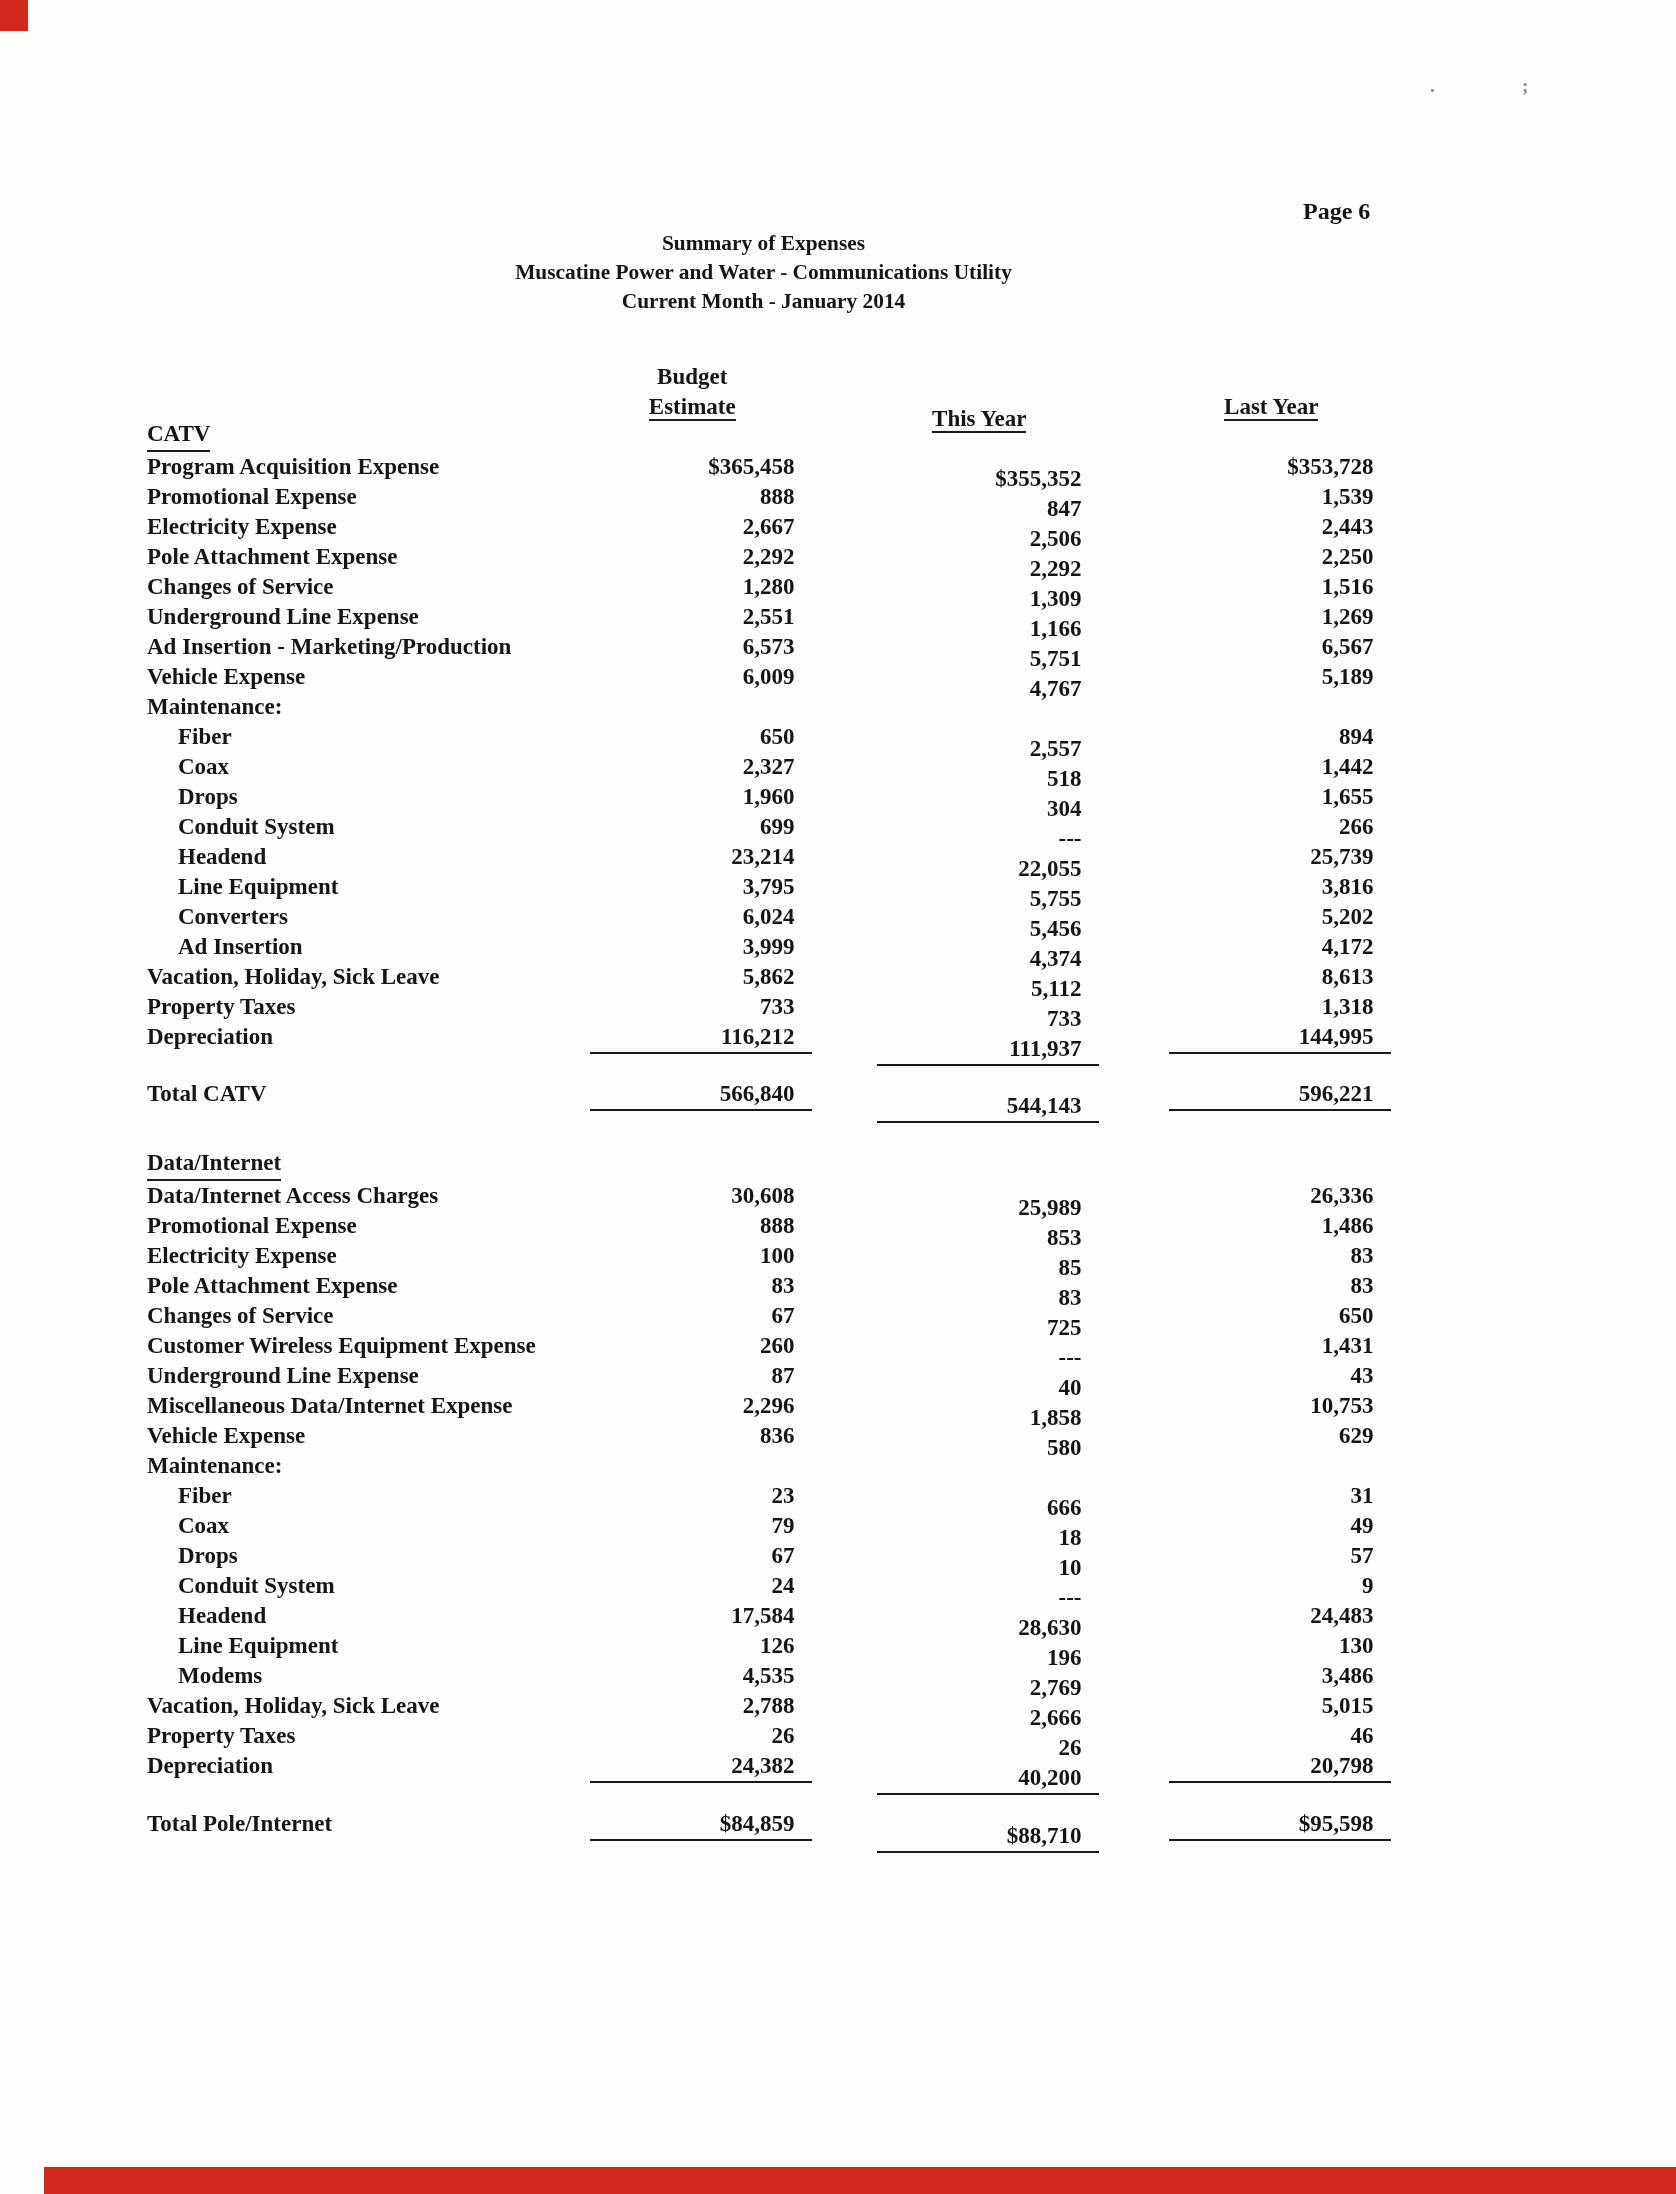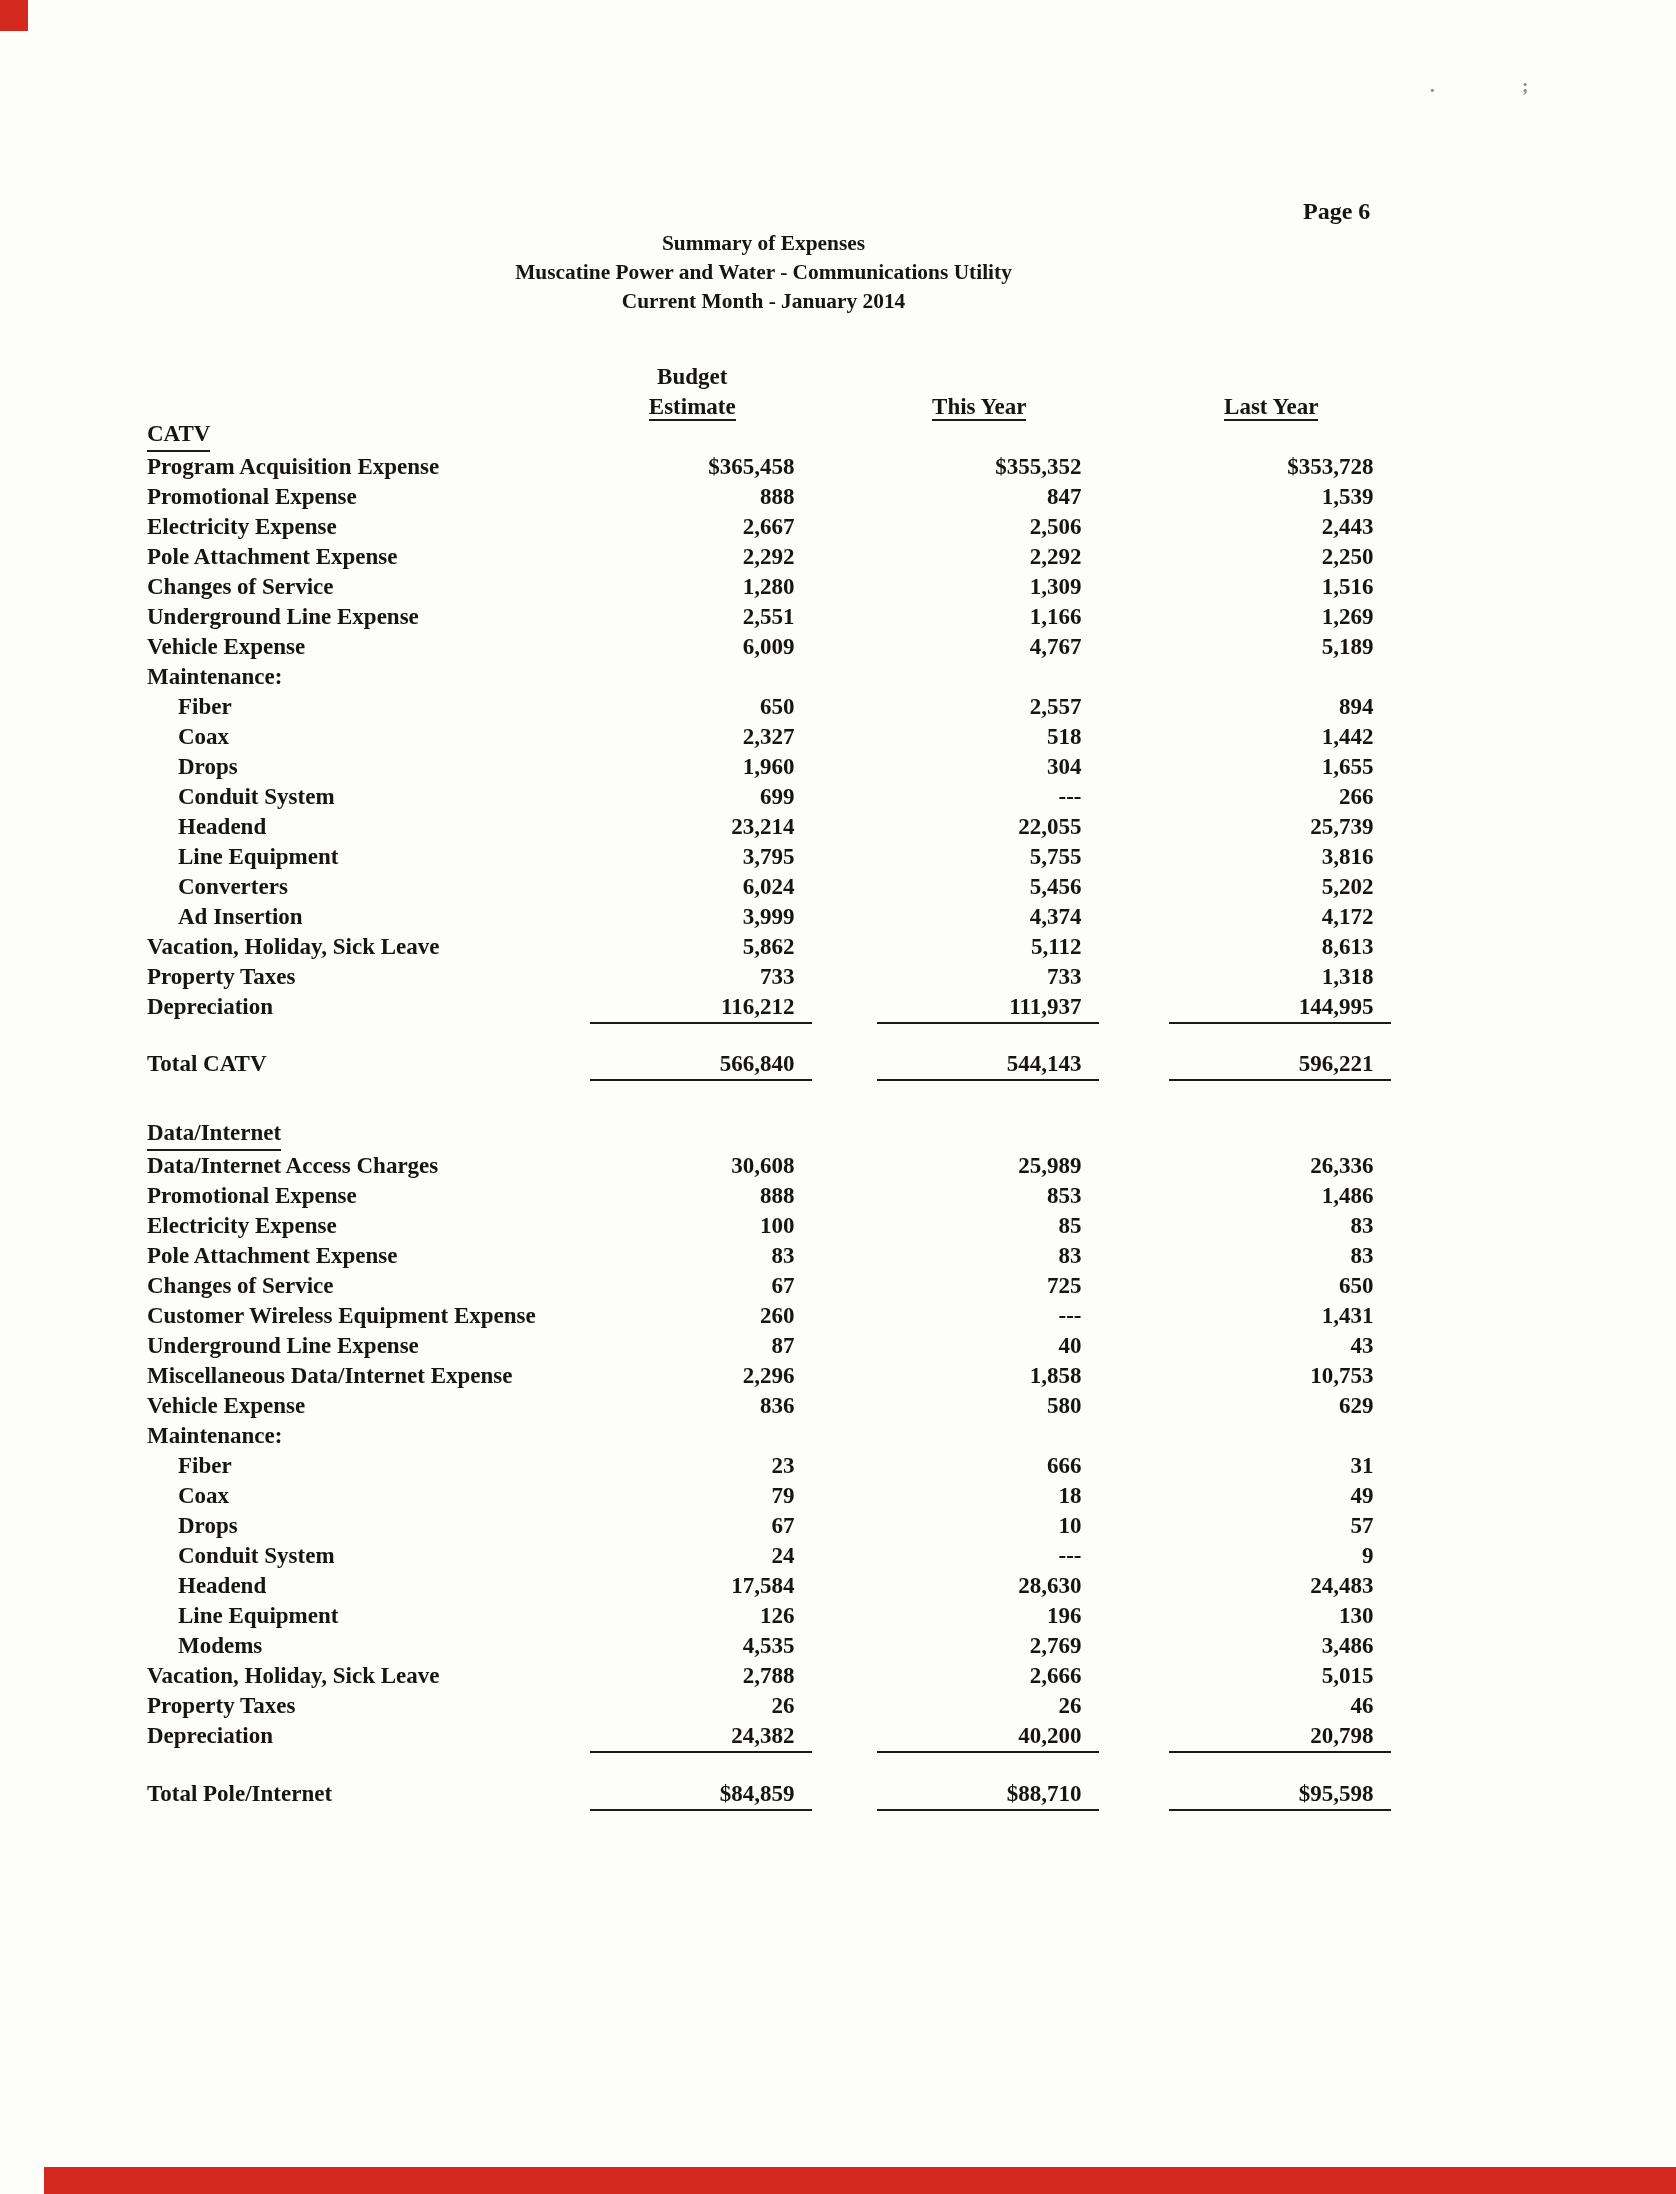--- a/index.html
+++ b/index.html
@@ -33,21 +33,21 @@
   .table {
     position:absolute;
     top:362px; left:147px; width:1244px;
     font-size:23px;
   }
   .row { display:flex; height:30px; line-height:30px; }
   .c-label { width:426px; white-space:nowrap; }
   .c-label.ind { padding-left:31px; }
   .c-val { text-align:right; white-space:nowrap; }
   .c0 { width:239px; }
-  .c1 { width:287px; }
+  .c1 { width:287px;margin-top:12px; }
   .c2 { width:292px; }
   .vi {
     display:inline-block;
     width:222px;
     padding-right:17.5px;
     text-align:right;
   }
   .hdr-c { text-align:center; }
   .hdr-u {
     display:inline-block;
@@ -142,20 +142,26 @@
             <div class="c-val c1"><span class="vi">1,309</span></div>
             <div class="c-val c2"><span class="vi">1,516</span></div>
           </div>
           <div class="row">
             <div class="c-label">Underground Line Expense</div>
             <div class="c-val c0"><span class="vi">2,551</span></div>
             <div class="c-val c1"><span class="vi">1,166</span></div>
             <div class="c-val c2"><span class="vi">1,269</span></div>
           </div>
           <div class="row">
+            <div class="c-label">Ad Insertion - Marketing/Production</div>
+            <div class="c-val c0"><span class="vi">6,573</span></div>
+            <div class="c-val c1"><span class="vi">5,751</span></div>
+            <div class="c-val c2"><span class="vi">6,567</span></div>
+          </div>
+          <div class="row">
             <div class="c-label">Vehicle Expense</div>
             <div class="c-val c0"><span class="vi">6,009</span></div>
             <div class="c-val c1"><span class="vi">4,767</span></div>
             <div class="c-val c2"><span class="vi">5,189</span></div>
           </div>
           <div class="row">
             <div class="c-label">Maintenance:</div>
             <div class="c-val c0"><span class="vi"></span></div>
             <div class="c-val c1"><span class="vi"></span></div>
             <div class="c-val c2"><span class="vi"></span></div>

